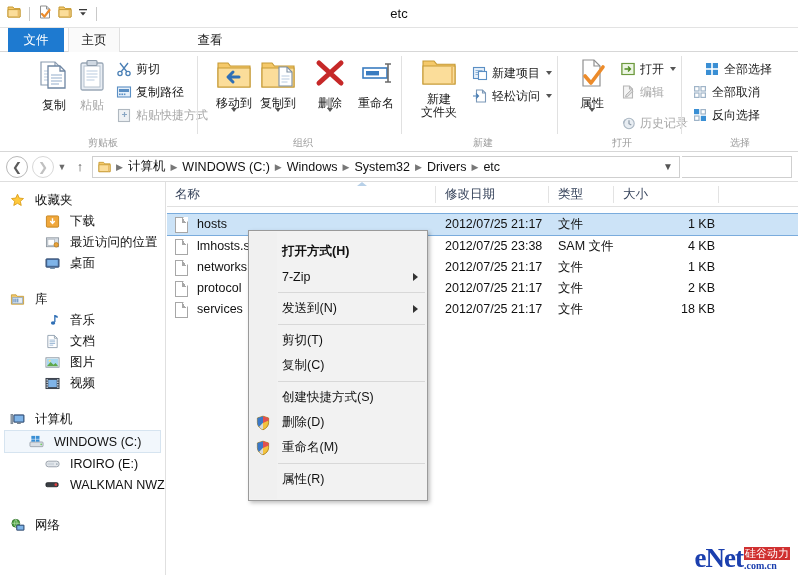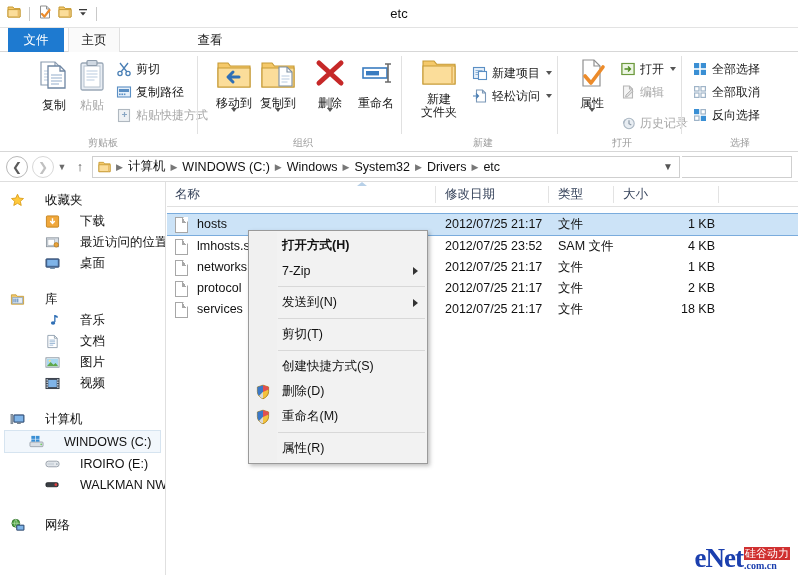--- a/index.html
+++ b/index.html
@@ -88,21 +88,21 @@
     width:110px; height:22px; border:1px solid #cfcfcf; border-left:none;
     margin-right:6px; background:#fff;
   }
 
   
   .navpane{
     position:absolute; left:0; top:182px; width:166px; height:393px;
     background:#fff; border-right:1px solid #e0e0e0; overflow:hidden;
   }
   .nav-item{
-    height:21px; display:flex; align-items:center; gap:20px;
+    height:21px; display:flex; align-items:center; gap:10px;
     font-size:12.5px; color:#111; cursor:default; padding-left:10px; white-space:nowrap;
   }
   .nav-item.lvl2{ padding-left:45px; }
   .nav-item.sel{ background:#f2f7fc; border:1px solid #d6e4f0; height:23px; }
   .nav-gap{ height:15px; }
 
   
   .listarea{ position:absolute; left:167px; top:182px; width:686px; height:393px; background:#fff; }
   .colheader{
     position:relative; height:25px; border-bottom:1px solid #e0e0e0; background:#fff;
@@ -137,21 +137,21 @@
   .fileicon .fold{
     position:absolute; right:0; top:0; width:5px; height:5px;
     background:linear-gradient(225deg,#fff 50%,#a7a7a7 50%);
   }
 
   
   .ctxmenu{
     position:absolute; left:248px; top:230px; width:180px;
     background:#f2f2f2; border:1px solid #9a9a9a;
     box-shadow:2px 2px 4px rgba(0,0,0,.25);
-    padding:2px 0;
+    padding:8px 0;
   }
   .ctxmenu .gutter{
     position:absolute; left:1px; top:1px; width:27px; bottom:1px; background:#f0f0f0;
   }
   .ctxitem{
     position:relative; height:25px; display:flex; align-items:center;
     font-size:12.5px; color:#111; padding-left:33px; cursor:default; z-index:2;
   }
   .ctxitem.bold{ font-weight:bold; }
   .ctxitem .arrow{
@@ -395,21 +395,21 @@
           <path d="M9 5.3v3.4l2.3 1.3" stroke="#8d9aa8" stroke-width="1.2" fill="none"></path>
           <path d="M3.5 8.5a5.5 5.5 0 0 1 1.6-3.8" stroke="#aab6c2" stroke-width="1.2" fill="none"></path>
         </svg>
         <span>历史记录</span>
       </div>
       <div class="glabel">打开</div>
       <div class="divider"></div>
     </div>
 
     <div class="rgroup" style="left:688px; width:104px;">
-      <div class="smallbtn" style="left:4px; top:6px;">
+      <div class="smallbtn" style="left:16px; top:6px;">
         <svg width="16" height="16" viewBox="0 0 16 16">
           <rect x="2" y="2" width="5.2" height="5.2" fill="#3a8fd4"></rect>
           <rect x="8.8" y="2" width="5.2" height="5.2" fill="#3a8fd4"></rect>
           <rect x="2" y="8.8" width="5.2" height="5.2" fill="#3a8fd4"></rect>
           <rect x="8.8" y="8.8" width="5.2" height="5.2" fill="#3a8fd4"></rect>
         </svg>
         <span>全部选择</span>
       </div>
       <div class="smallbtn" style="left:4px; top:29px;">
         <svg width="16" height="16" viewBox="0 0 16 16">
@@ -661,21 +661,21 @@
         <span class="cell c-date">2012/07/25 21:17</span>
         <span class="cell c-type">文件</span>
         <span class="cell c-size">1 KB</span>
       </div>
 
       <div class="row">
         <span class="fileicon">
             <span class="fold"></span>
           </span>
         <span class="cell c-name">lmhosts.sam</span>
-        <span class="cell c-date">2012/07/25 23:52</span>
+        <span class="cell c-date">2012/07/25 23:38</span>
         <span class="cell c-type">SAM 文件</span>
         <span class="cell c-size">4 KB</span>
       </div>
 
       <div class="row">
         <span class="fileicon">
             <span class="fold"></span>
           </span>
         <span class="cell c-name">networks</span>
         <span class="cell c-date">2012/07/25 21:17</span>
@@ -723,20 +723,23 @@
     <div class="ctxitem">
       <span>发送到(N)</span>
       <span class="arrow"></span>
     </div>
 
     <div class="ctxsep"></div>
 
     <div class="ctxitem">
       <span>剪切(T)</span>
     </div>
+    <div class="ctxitem">
+      <span>复制(C)</span>
+    </div>
 
     <div class="ctxsep"></div>
 
     <div class="ctxitem">
       <span>创建快捷方式(S)</span>
     </div>
 
     <div class="ctxitem">
       <span class="shield">
         <svg width="16" height="16" viewBox="0 0 16 16">

